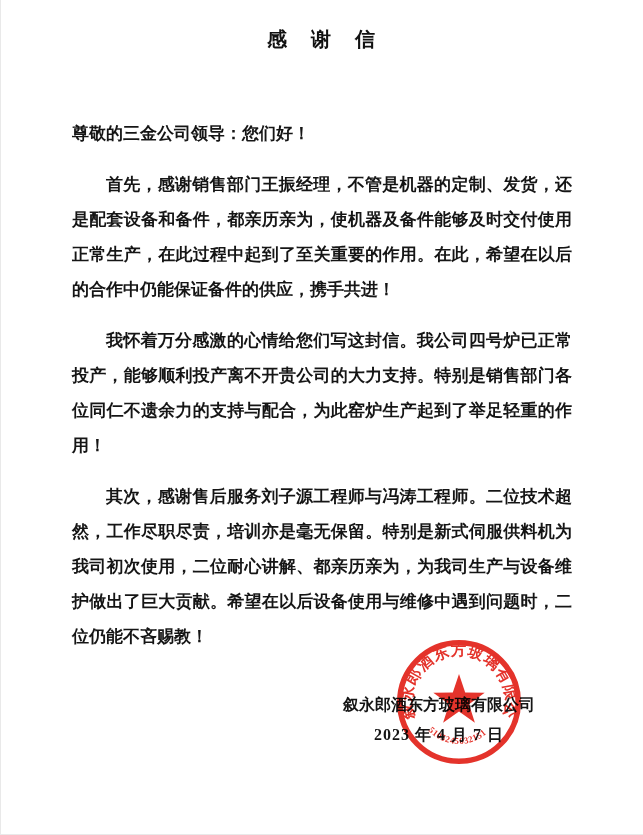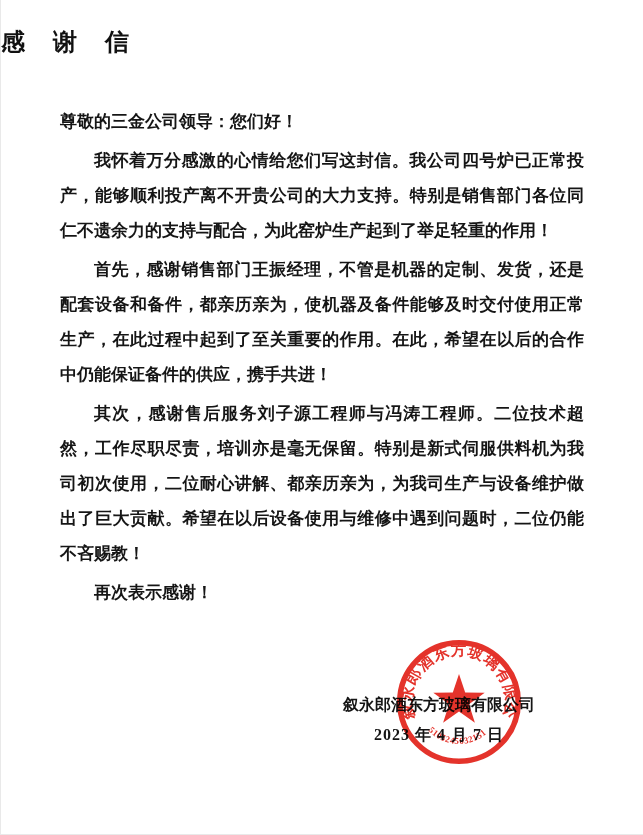--- a/index.html
+++ b/index.html
@@ -13,38 +13,38 @@
     color: #141414;
     border-left: 1px solid #e9e9e9;
     border-bottom: 1px solid #e9e9e9;
     box-sizing: border-box;
   }
   .letter-title {
     position: absolute;
     top: 26px;
     left: 0;
     width: 100%;
-    text-align: left;
-    font-size: 24px;
+    text-align: center;
+    font-size: 20px;
     font-weight: bold;
     letter-spacing: 2px;
     color: #111;
   }
   .letter-body {
     position: absolute;
     top: 100px;
     left: 55px;
     width: 532px;
     font-size: 17px;
     font-weight: bold;
     line-height: 35px;
     text-align: justify;
     color: #151515;
   }
-  .letter-body p { margin: 4px; text-indent: 2em; }
+  .letter-body p { margin: 16px; text-indent: 2em; }
   .letter-body p.salutation { text-indent: 0; }
   .signature-block {
     position: absolute;
     top: 692px;
     right: 108px;
     text-align: center;
     font-size: 16px;
     font-weight: bold;
     color: #151515;
     line-height: 26px;
@@ -68,24 +68,23 @@
 </style>
 </head>
 <body>
 
 <div class="page">
 
   <div class="letter-title">感　谢　信</div>
 
   <div class="letter-body">
     <p class="salutation">尊敬的三金公司领导：您们好！</p>
+    <p>首先，感谢销售部门王振经理，不管是机器的定制、发货，还是配套设备和备件，都亲历亲为，使机器及备件能够及时交付使用正常生产，在此过程中起到了至关重要的作用。在此，希望在以后的合作中仍能保证备件的供应，携手共进！</p>
     <p>我怀着万分感激的心情给您们写这封信。我公司四号炉已正常投产，能够顺利投产离不开贵公司的大力支持。特别是销售部门各位同仁不遗余力的支持与配合，为此窑炉生产起到了举足轻重的作用！</p>
-    <p>首先，感谢销售部门王振经理，不管是机器的定制、发货，还是配套设备和备件，都亲历亲为，使机器及备件能够及时交付使用正常生产，在此过程中起到了至关重要的作用。在此，希望在以后的合作中仍能保证备件的供应，携手共进！</p>
     <p>其次，感谢售后服务刘子源工程师与冯涛工程师。二位技术超然，工作尽职尽责，培训亦是毫无保留。特别是新式伺服供料机为我司初次使用，二位耐心讲解、都亲历亲为，为我司生产与设备维护做出了巨大贡献。希望在以后设备使用与维修中遇到问题时，二位仍能不吝赐教！</p>
-    <p>再次表示感谢！</p>
   </div>
 
   <div class="signature-block">
     <div>叙永郎酒东方玻璃有限公司</div>
     <div class="signature-date">2023 年 4 月 7 日</div>
   </div>
 
   <div class="stamp">
     <svg viewBox="0 0 128 128" xmlns="http://www.w3.org/2000/svg">
       <defs>

